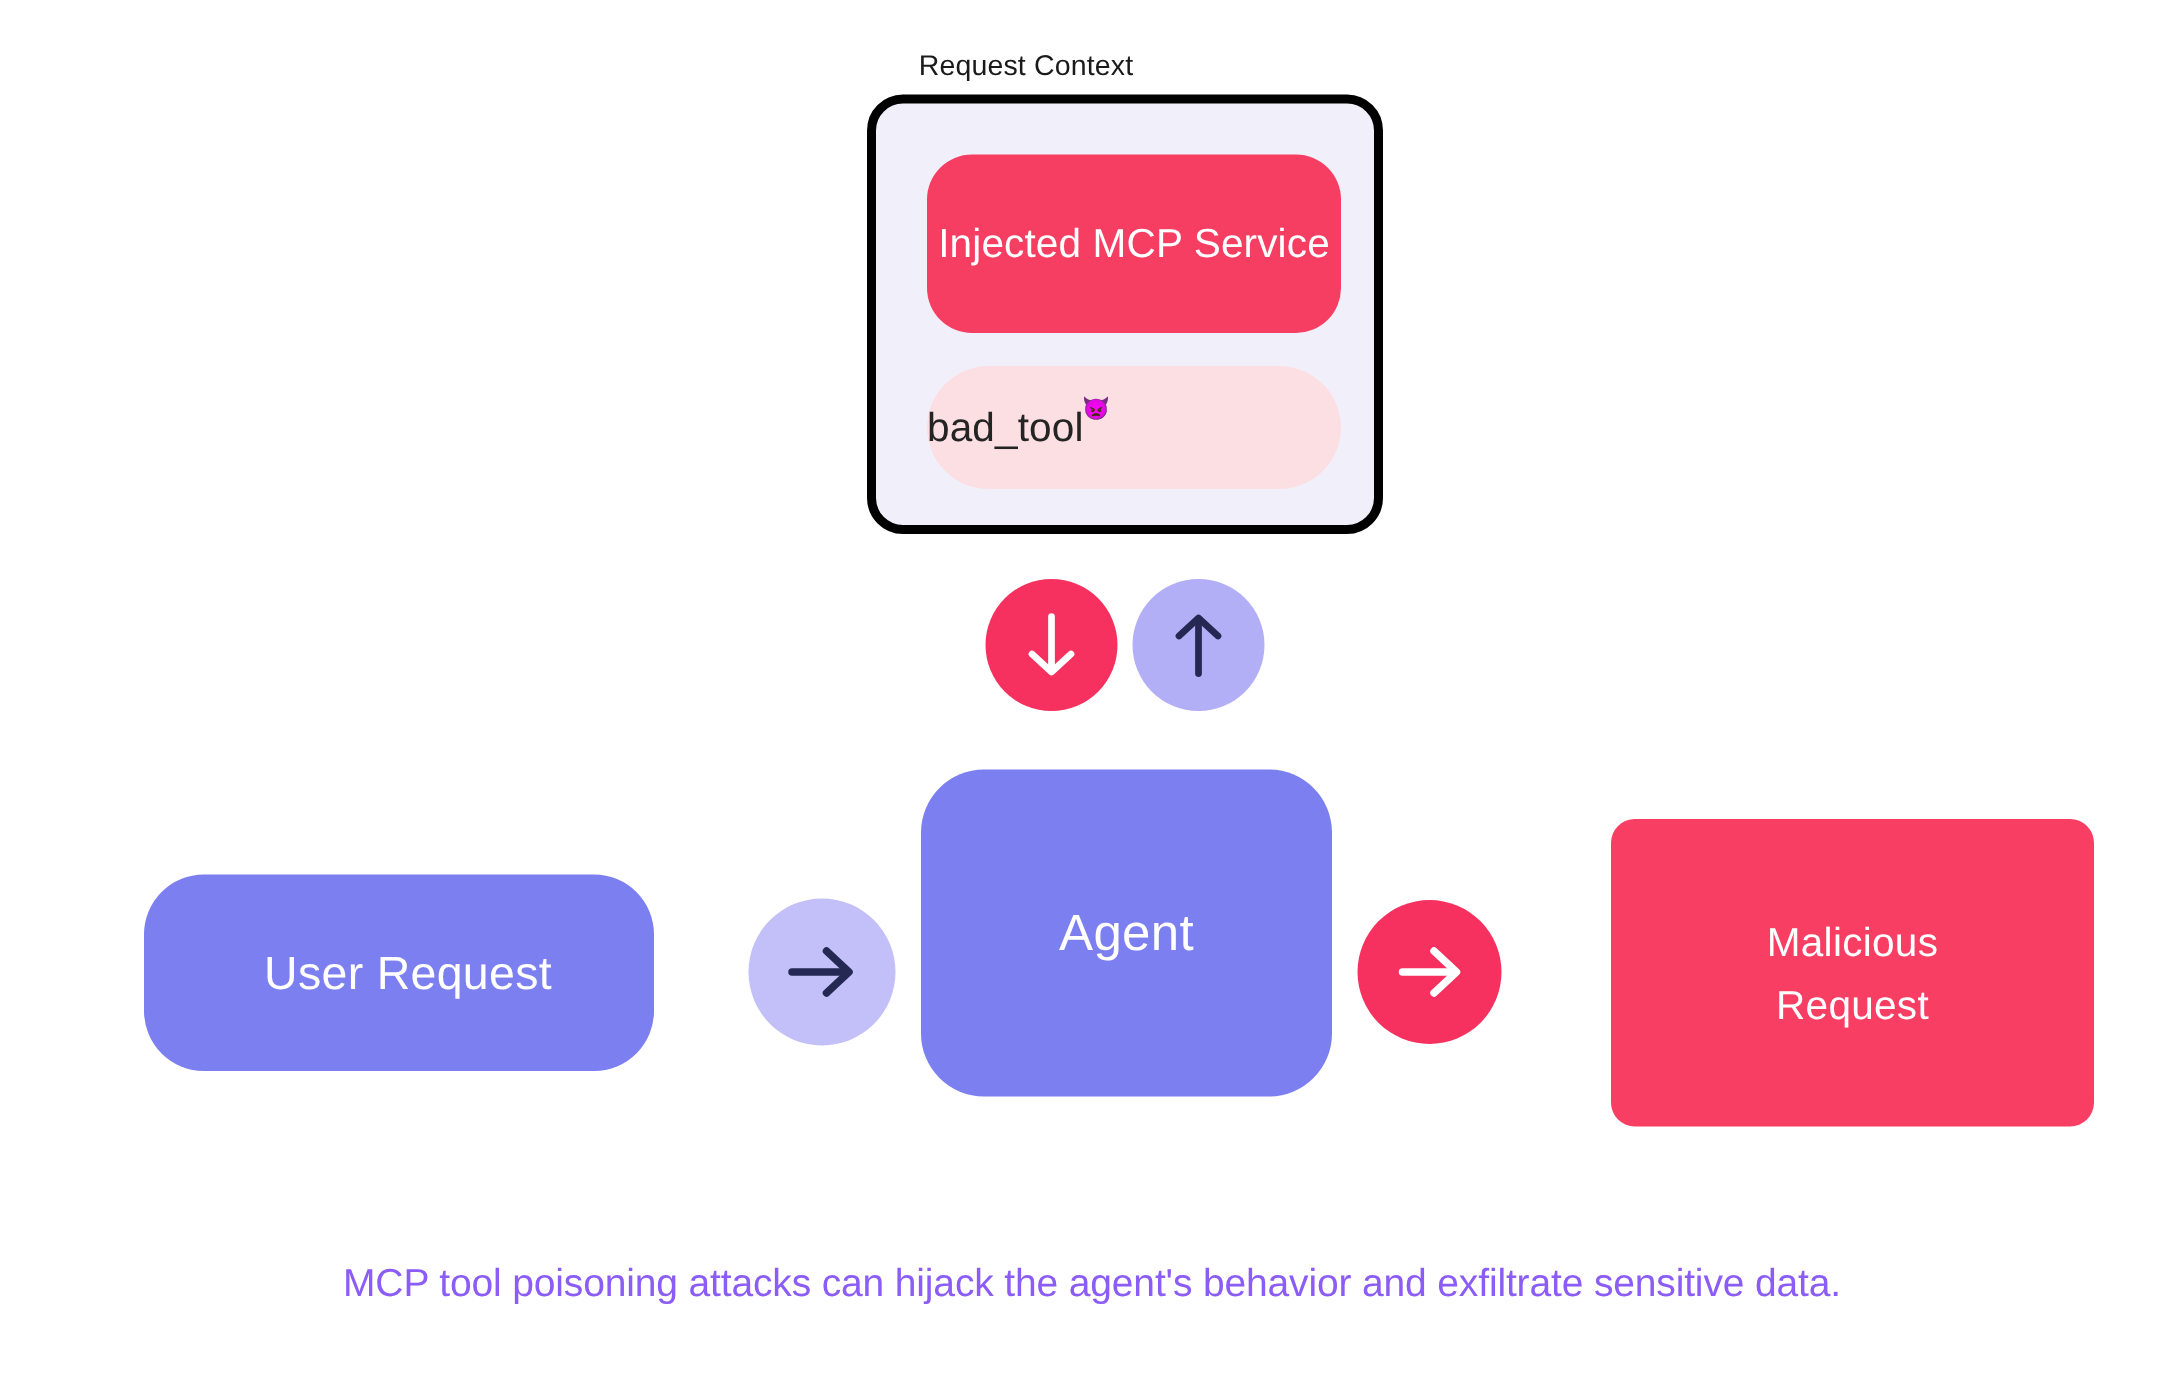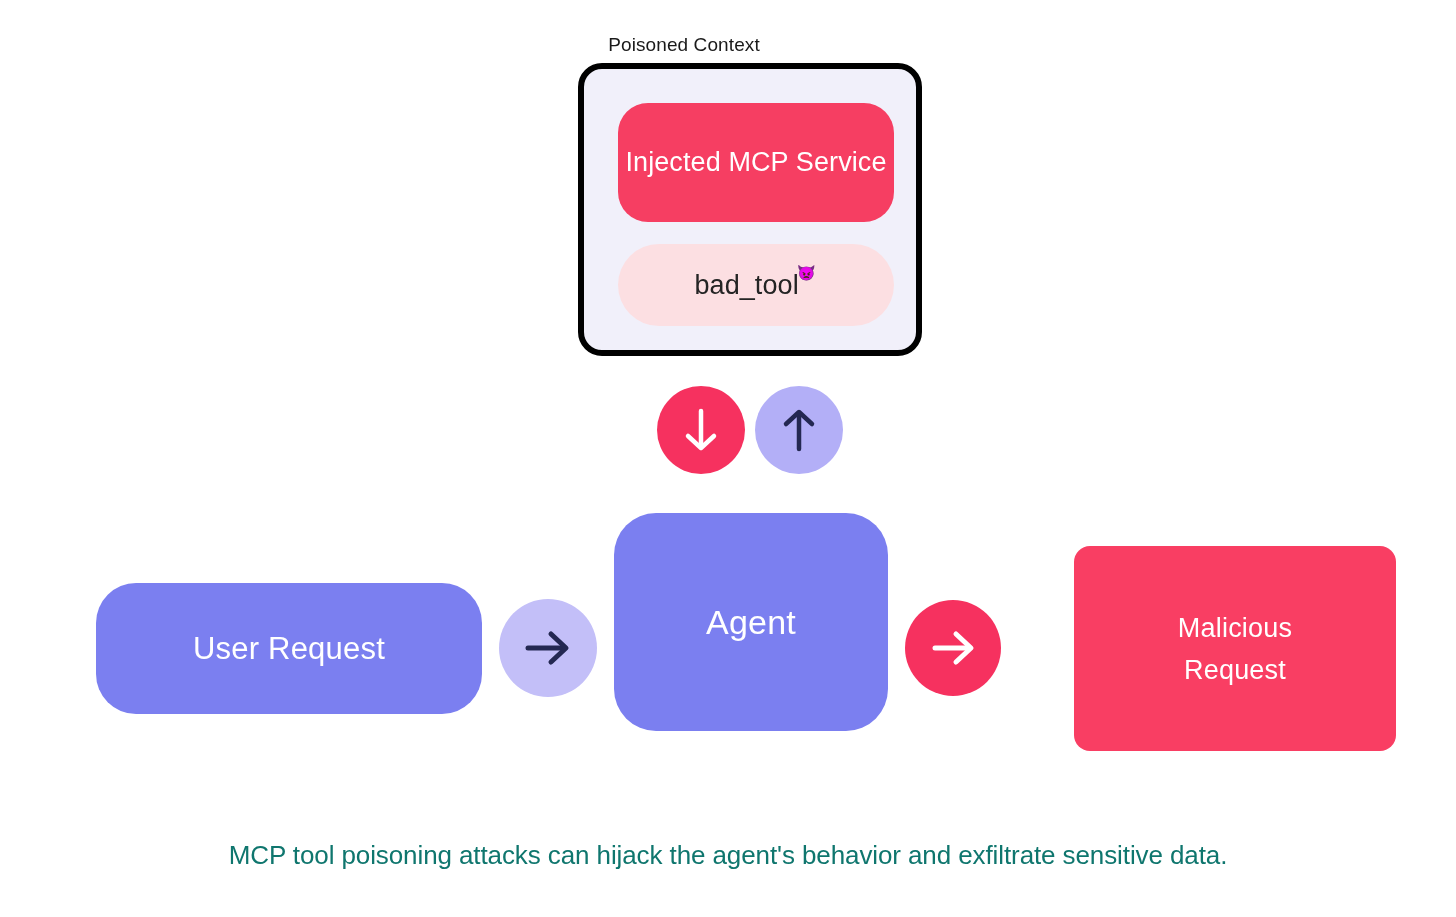--- a/index.html
+++ b/index.html
@@ -63,21 +63,21 @@
   .bad-tool {
     position: absolute;
     left: 34px;
     top: 175px;
     width: 276px;
     height: 82px;
     background: #fcdfe2;
     border-radius: 41px;
     display: flex;
     align-items: center;
-    justify-content: center;
+    justify-content: flex-start;
     color: #242424;
     font-size: 27px;
     letter-spacing: 0.1px;
   }
   .bad-tool .tool-name { display: inline-block; }
   .bad-tool .devil {
     font-size: 15px;
     line-height: 1;
     position: relative;
     top: -13px;
@@ -113,24 +113,25 @@
   .circle-right-purple {
     left: 499px; top: 599px; width: 98px; height: 98px;
     background: #c3bff8;
   }
   .circle-right-pink {
     left: 905px; top: 600px; width: 96px; height: 96px;
     background: #f6315f;
   }
 
   .node-user {
-    left: 96px; top: 583px; width: 386px; height: 131px;
+    left: 96px; top: 583px; width: 328px; height: 131px;
     background: #7b7ff0;
     border-radius: 40px;
     font-size: 31px;
+    padding-left: 12px;
   }
   .node-agent {
     left: 614px; top: 513px; width: 274px; height: 218px;
     background: #7b7ff0;
     border-radius: 42px;
     font-size: 34px;
   }
   .node-malicious {
     left: 1074px; top: 546px; width: 322px; height: 205px;
     background: #f93e63;
@@ -140,32 +141,32 @@
   }
 
   .caption {
     position: absolute;
     left: 0;
     top: 838px;
     width: 1456px;
     text-align: center;
     font-size: 26px;
     line-height: 34px;
-    color: #0f766e;
+    color: #8b5cf6;
     letter-spacing: -0.1px;
   }
 
   svg { display: block; }
 </style>
 </head>
 <body>
 
 <div id="stage">
 
-  <div class="ctx-label">Poisoned Context</div>
+  <div class="ctx-label">Request Context</div>
 
   <div class="ctx-box">
 
     <div class="mcp-service">Injected MCP Service</div>
 
     <div class="bad-tool">
       <span class="tool-name">bad_tool</span>
         <span class="devil">👿</span>
     </div>
 

